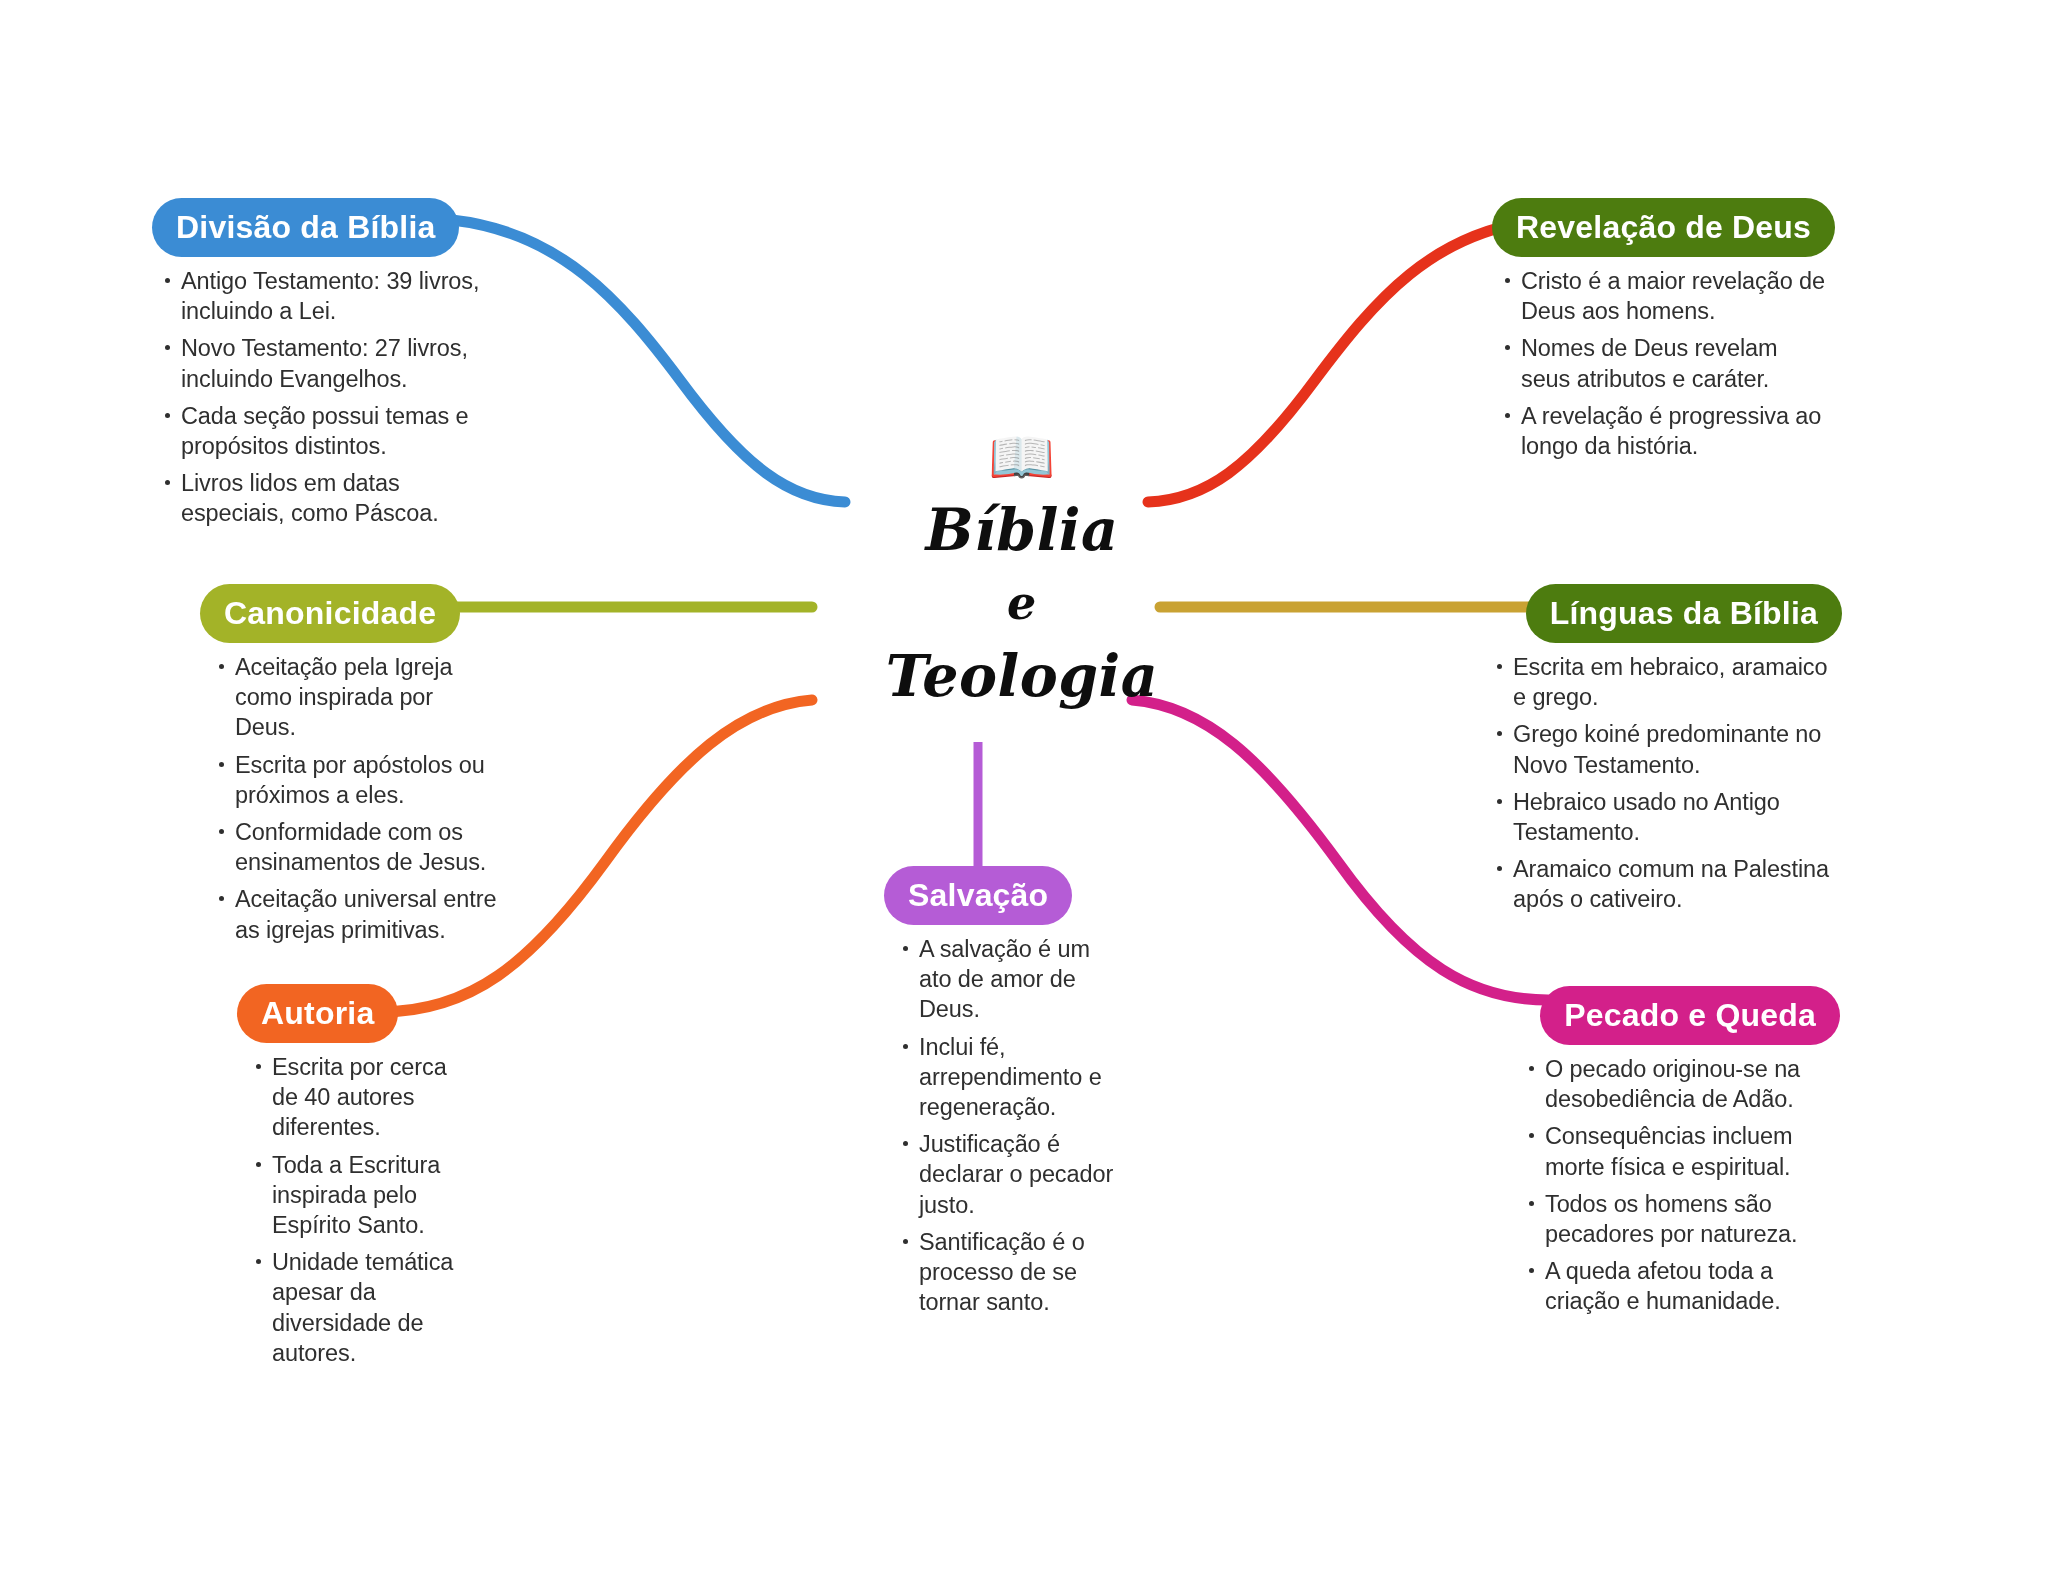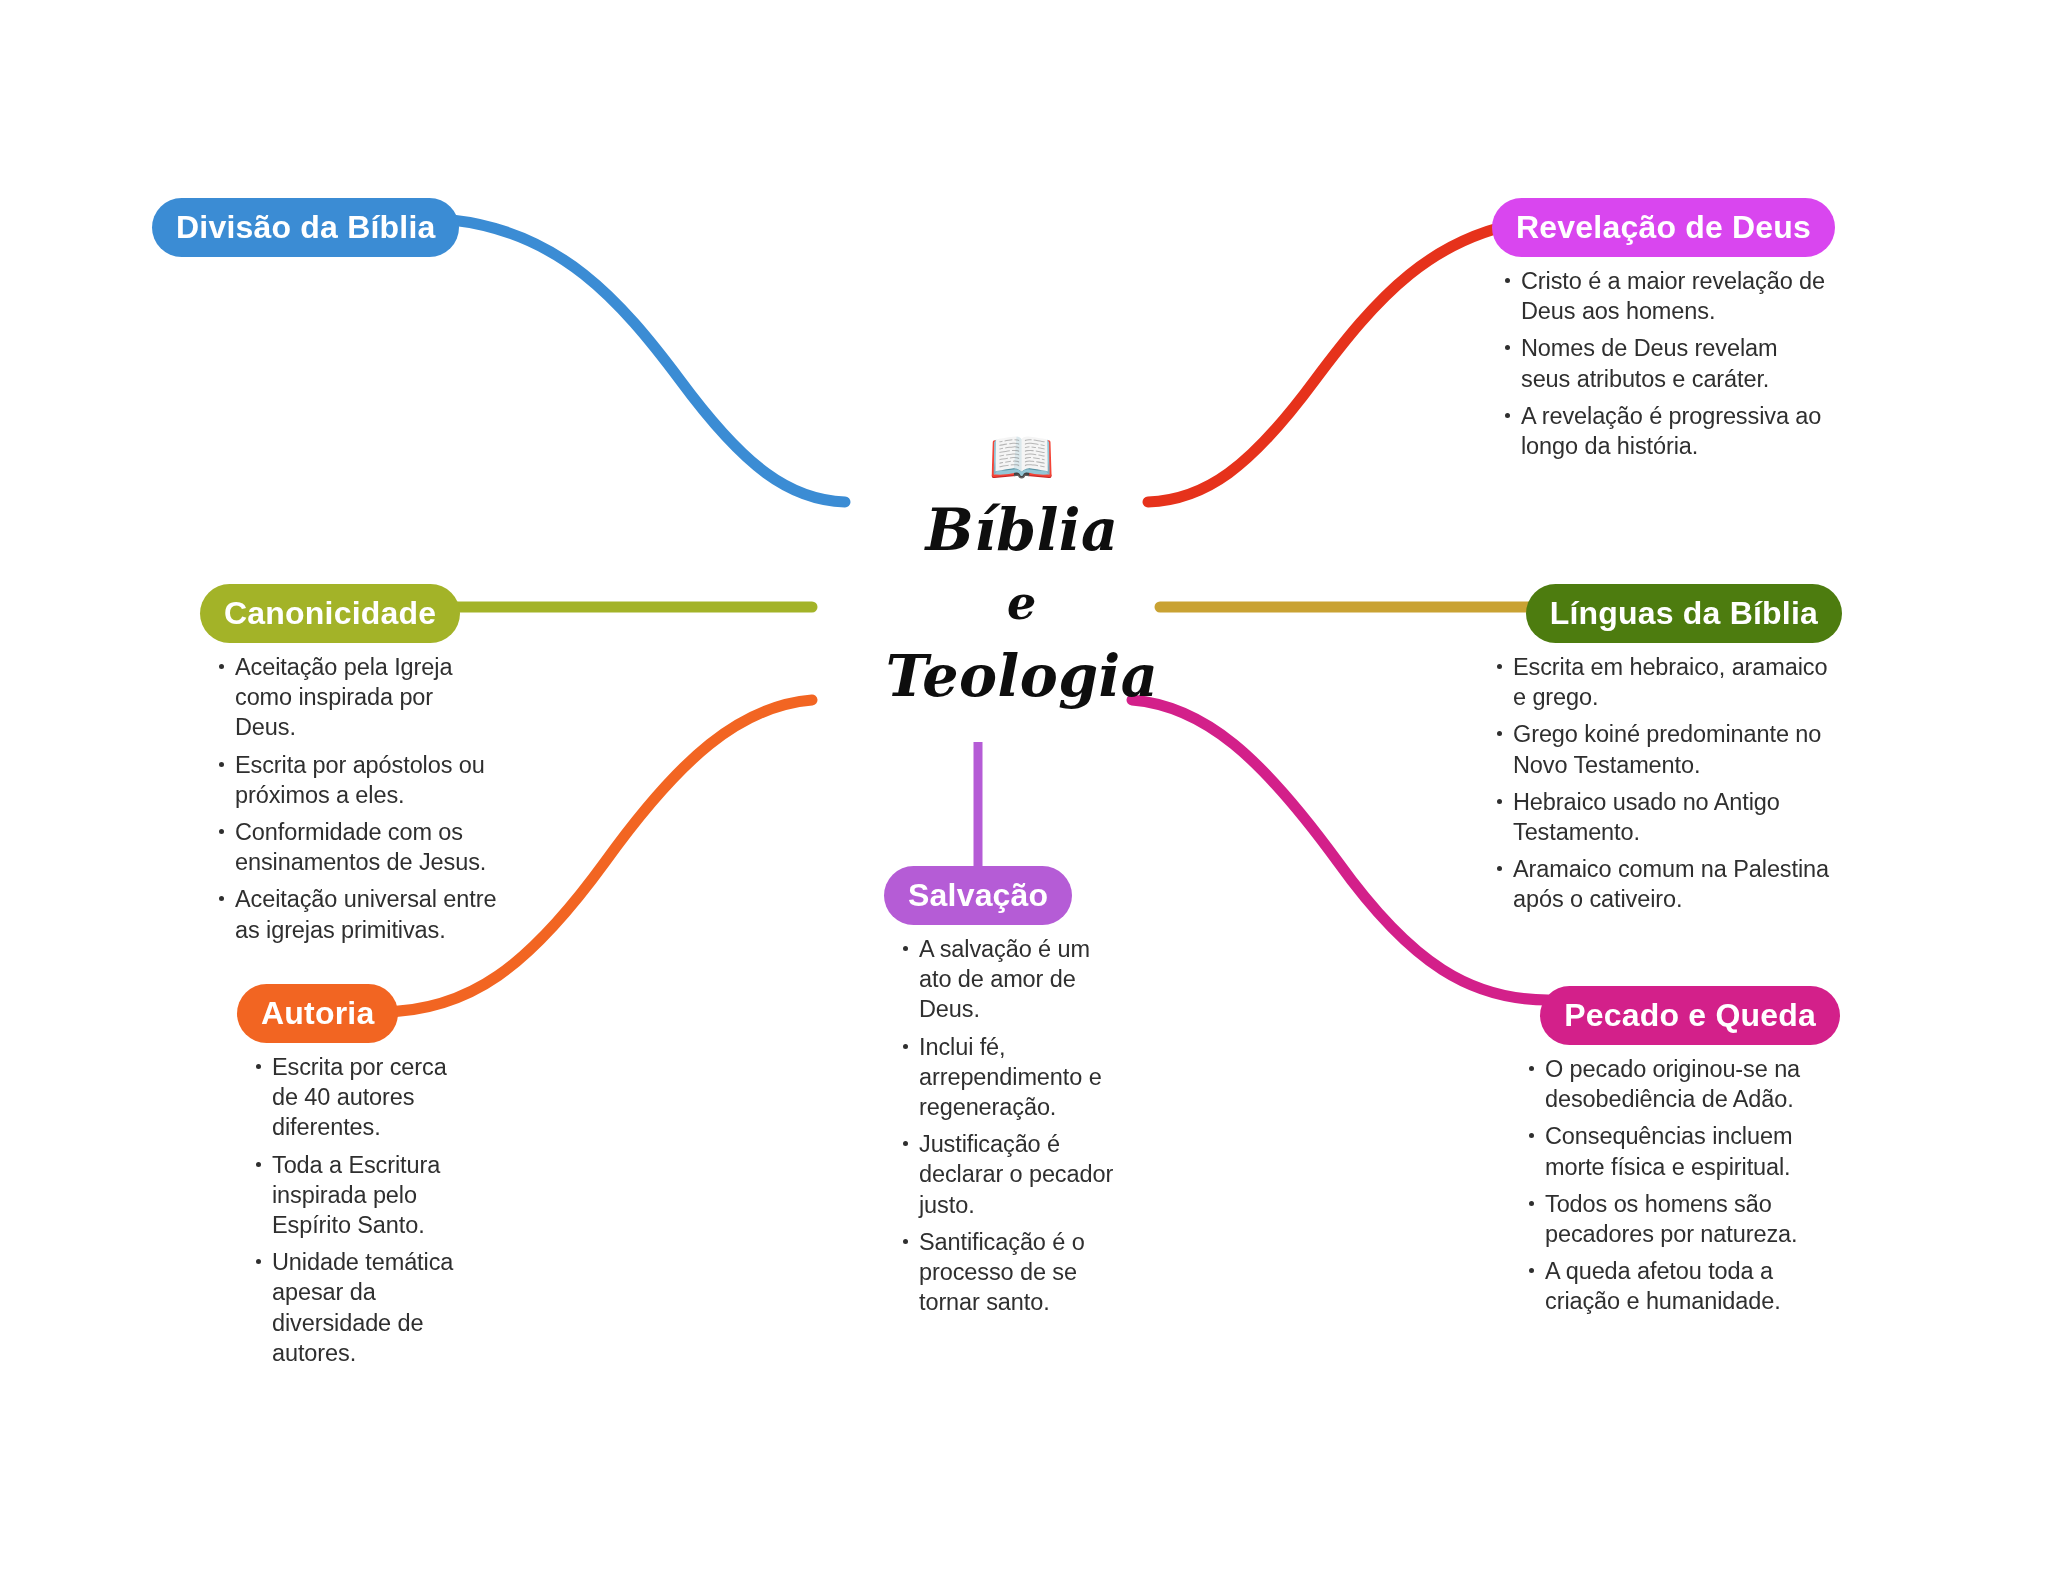--- a/index.html
+++ b/index.html
@@ -142,25 +142,31 @@
       <span class="ln">Bíblia</span>
       <span class="ln ln-small">e</span>
       <span class="ln">Teologia</span>
     </div>
   </div>
 
   <div class="branch" id="branch-divisao">
     <span class="pill-row">
       <span class="branch-pill" style="background:#3B8CD4">Divisão da Bíblia</span>
     </span>
+    <ul class="branch-list">
+      <li>Antigo Testamento: 39 livros, incluindo a Lei.</li>
+      <li>Novo Testamento: 27 livros, incluindo Evangelhos.</li>
+      <li>Cada seção possui temas e propósitos distintos.</li>
+      <li>Livros lidos em datas especiais, como Páscoa.</li>
+    </ul>
   </div>
 
   <div class="branch" id="branch-revelacao">
     <span class="pill-row right">
-      <span class="branch-pill" style="background:#d946ef">Revelação de Deus</span>
+      <span class="branch-pill" style="background:#4d7c0f">Revelação de Deus</span>
     </span>
     <ul class="branch-list">
       <li>Cristo é a maior revelação de Deus aos homens.</li>
       <li>Nomes de Deus revelam seus atributos e caráter.</li>
       <li>A revelação é progressiva ao longo da história.</li>
     </ul>
   </div>
 
   <div class="branch" id="branch-canonicidade">
     <span class="pill-row">

